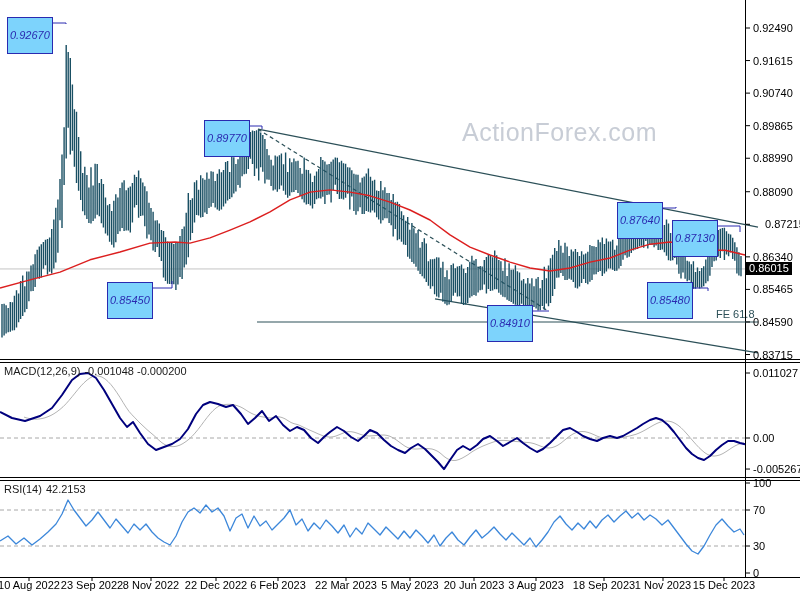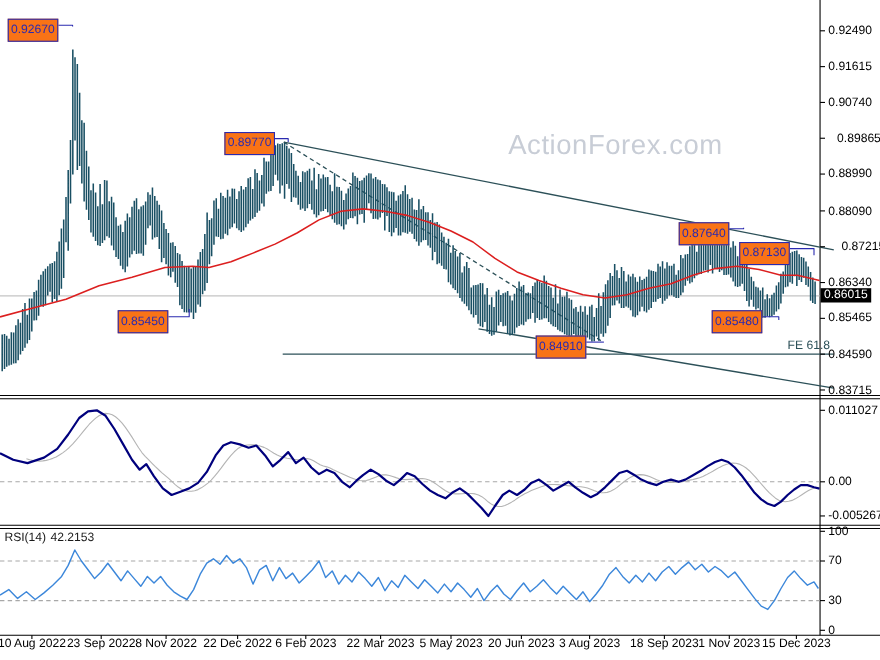--- a/index.html
+++ b/index.html
@@ -11,21 +11,21 @@
   .txt{position:absolute;z-index:2;font-size:11px;color:#000;white-space:nowrap;}
   #hdr{left:4px;top:3px;color:#15155f;font-weight:bold;}
   #hdr .tri{font-size:8px;vertical-align:1px;margin-right:3px;cursor:pointer;}
   #hdr .sym{text-decoration:underline;margin-right:8px;}
   #hdr .q{margin-right:5px;}
   .axlab{position:absolute;left:7px;font-size:11px;color:#000;line-height:12px;}
   #rightAxis{position:absolute;left:746px;top:0;width:46px;height:578px;z-index:2;}
   #dateAxis{position:absolute;left:0;top:579px;width:800px;height:28px;z-index:2;}
   .dlab{position:absolute;top:0;width:84px;text-align:center;font-size:11px;color:#000;}
   .pbox{position:absolute;z-index:3;font-size:11px;line-height:11px;color:#2a2ab0;
-        background:#f97316;border:1px solid #2a2ab0;padding:4px 2px;height:11px;}
+        background:#7dd3fc;border:1px solid #2a2ab0;padding:12px 2px;height:11px;font-style:italic;}
   #badge{position:absolute;left:746px;z-index:3;background:#000;color:#fff;
          font-size:11px;line-height:13px;padding:0 3px;}
   #feLbl{position:absolute;z-index:2;font-size:11px;color:#2c5058;}
   .indhdr{left:4px;color:#1a1a1a;}
   .indhdr .v{margin-left:4px;}
 </style>
 </head>
 <body>
 
 <div id="win">
@@ -84,34 +84,37 @@
       <path d="M53.0 23.0L66.0 23.0L66.0 24.0" fill="none" stroke="#2a2ab0" stroke-width="1" stroke-linejoin="round"></path>
       <path d="M250.0 126.0L262.0 126.0L262.0 129.0" fill="none" stroke="#2a2ab0" stroke-width="1" stroke-linejoin="round"></path>
       <path d="M153.0 288.0L172.0 288.0L172.0 281.0" fill="none" stroke="#2a2ab0" stroke-width="1" stroke-linejoin="round"></path>
       <path d="M533.0 311.0L549.0 311.0L549.0 311.0" fill="none" stroke="#2a2ab0" stroke-width="1" stroke-linejoin="round"></path>
       <path d="M663.0 208.0L676.0 208.0L676.0 207.0" fill="none" stroke="#2a2ab0" stroke-width="1" stroke-linejoin="round"></path>
       <path d="M718.0 226.0L740.0 226.0L740.0 232.0" fill="none" stroke="#2a2ab0" stroke-width="1" stroke-linejoin="round"></path>
       <path d="M693.0 288.0L708.0 288.0L708.0 291.0" fill="none" stroke="#2a2ab0" stroke-width="1" stroke-linejoin="round"></path>
     </svg>
 
 
+  <div class="txt indhdr" style="top:365px">
+    <span>MACD(12,26,9)</span><span class="v">-0.001048 -0.000200</span>
+  </div>
 
   <div class="txt indhdr" style="top:483px">
     <span>RSI(14)</span><span class="v">42.2153</span>
   </div>
 
   <div id="feLbl" style="left: 716px; top: 307.97px;">FE 61.8</div>
 
   <div id="badge" style="top: 262.444px;">0.86015</div>
 
   <div id="rightAxis">
       <div class="axlab" style="top: 22px;">0.92490</div>
       <div class="axlab" style="top: 54.56px;">0.91615</div>
       <div class="axlab" style="top: 87.12px;">0.90740</div>
-      <div class="axlab" style="top: 119.68px; margin-left: 8px;">0.89865</div>
+      <div class="axlab" style="top: 119.68px;">0.89865</div>
       <div class="axlab" style="top: 152.24px;">0.88990</div>
       <div class="axlab" style="top: 185.73px;">0.88090</div>
       <div class="axlab" style="top: 218.29px; padding-left: 12px;">0.87215</div>
       <div class="axlab" style="top: 250.85px;">0.86340</div>
       <div class="axlab" style="top: 283.41px;">0.85465</div>
       <div class="axlab" style="top: 315.97px;">0.84590</div>
       <div class="axlab" style="top: 348.53px;">0.83715</div>
       <div class="axlab" style="top: 367.001px;">0.011027</div>
       <div class="axlab" style="top: 432px;">0.00</div>
       <div class="axlab" style="top: 463.046px;">-0.005267</div>

